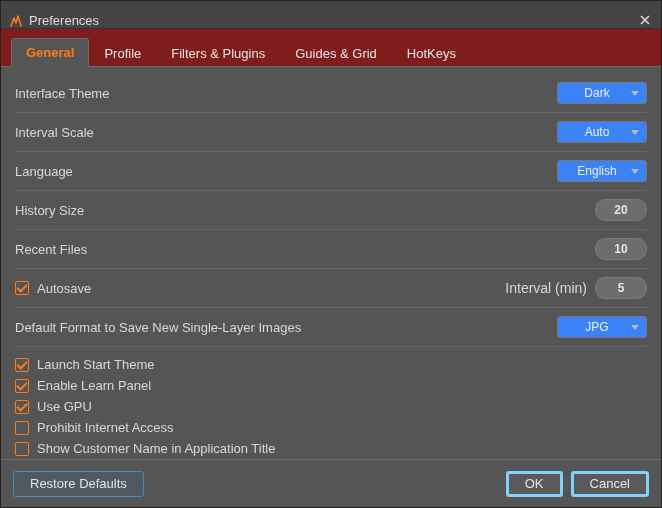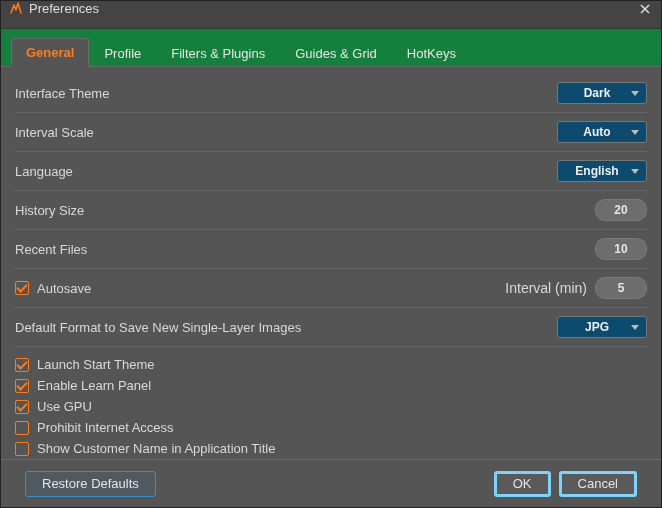--- a/index.html
+++ b/index.html
@@ -1,37 +1,37 @@
 <!DOCTYPE html>
 <html><head>
 <meta charset="utf-8">
 <style>
   * { box-sizing: border-box; margin: 0; padding: 0; font-family: "Segoe UI", Tahoma, sans-serif; }
   body { background: #2a2a2a; width: 662px; height: 508px; overflow: hidden; }
   .window { width: 662px; height: 508px; background: #555555; border: 1px solid #222; display: flex; flex-direction: column; }
-  .titlebar { height: 28px; background: #444444; display: flex; align-items: flex-start; padding: 0 8px; color: #ddd; font-size: 13px; border-bottom: 1px solid #333; }
+  .titlebar { height: 28px; background: #444444; display: flex; align-items: flex-end; padding: 0 8px; color: #ddd; font-size: 13px; border-bottom: 1px solid #333; }
   .titlebar .icon { width: 14px; height: 14px; margin-right: 6px; display:flex;align-items:center;justify-content:center;}
   .titlebar .title { flex: 1; }
   .titlebar .close { width: 16px; height: 16px; cursor: pointer; display:flex;align-items:center;justify-content:center;}
-  .tabs { display: flex; align-items: flex-end; padding: 8px 10px 0 10px; gap: 0; border-bottom: 1px solid #6a6a6a; background:#15803d;}
+  .tabs { display: flex; align-items: flex-end; padding: 8px 10px 0 10px; gap: 0; border-bottom: 1px solid #6a6a6a; background:#7f1d1d;}
   .tab { padding: 6px 14px; color: #e5e5e5; font-size: 13px; cursor: pointer; border:1px solid transparent; border-bottom:none; border-radius:3px 3px 0 0; position:relative; top:1px;}
   .tab.active { background: #555555; border:1px solid #6a6a6a; border-bottom:1px solid #555555; color: #ff7a1a; font-weight:600;}
   .content { flex: 1; padding: 10px 14px; overflow-y: auto; color: #d8d8d8; font-size: 13px; }
   .row { display: flex; align-items: center; padding: 5px 0; min-height: 30px; }
   .row.sep { border-bottom: 1px solid #666; padding-bottom: 8px; margin-bottom: 3px;}
   .row .label { flex: 1; }
-  .dropdown { min-width: 90px; height: 22px; background: #0c4a6e; border: 1px solid #777; border-radius: 3px; display: flex; align-items: center; justify-content: center; padding: 0 20px 0 10px; position: relative; color: #eee; font-size: 12px; font-weight:700; cursor:pointer;margin-left:32px;}
+  .dropdown { min-width: 90px; height: 22px; background: #3b82f6; border: 1px solid #777; border-radius: 3px; display: flex; align-items: center; justify-content: center; padding: 0 20px 0 10px; position: relative; color: #eee; font-size: 12px; font-weight:400; cursor:pointer;margin-left:32px;}
   .dropdown::after { content: ""; position: absolute; right: 7px; top: 50%; margin-top:-2px; border-left: 4px solid transparent; border-right: 4px solid transparent; border-top: 5px solid #bbb; }
   .numbox { width: 52px; height: 22px; background: #6d6d6d; border: 1px solid #7a7a7a; border-radius: 10px; display: flex; align-items: center; justify-content: center; color: #e5e5e5; font-size: 12px; font-weight:600;}
   .checkbox { width: 14px; height: 14px; border: 1px solid #ff7a1a; border-radius: 2px; margin-right: 8px; display: flex; align-items: center; justify-content: center; cursor:pointer; flex-shrink:0;}
   .checkbox.checked::after { content: ""; width: 4px; height: 8px; border: solid #ff7a1a; border-width: 0 2px 2px 0; transform: rotate(45deg); margin-top:-2px;}
   .chk-row { display: flex; align-items: center; padding: 3px 0; color:#d8d8d8; font-size:13px;}
   .chk-row .clabel { cursor:pointer; }
   .interval-label { margin-right: 8px; color:#d8d8d8; font-size:14px;}
-  .footer { height: 48px; border-top: 1px solid #6a6a6a; display: flex; align-items: center; padding: 0 24px; background:#555555;}
+  .footer { height: 48px; border-top: 1px solid #6a6a6a; display: flex; align-items: center; padding: 0 12px; background:#555555;}
   .footer .spacer { flex: 1; }
   .btn { height: 26px; padding: 0 16px; background: #5a5a5a; border: 3px solid #7dd3fc; border-radius: 3px; color: #e5e5e5; font-size: 13px; display:flex; align-items:center; justify-content:center; cursor:pointer; margin-left:8px;}
   .btn.restore { margin-left:0; border:1px solid #3a8fc8; background:#505860;}
   .check-list { padding-top:4px; }
 </style>
 </head>
 <body>
 
 <div class="window">
 

